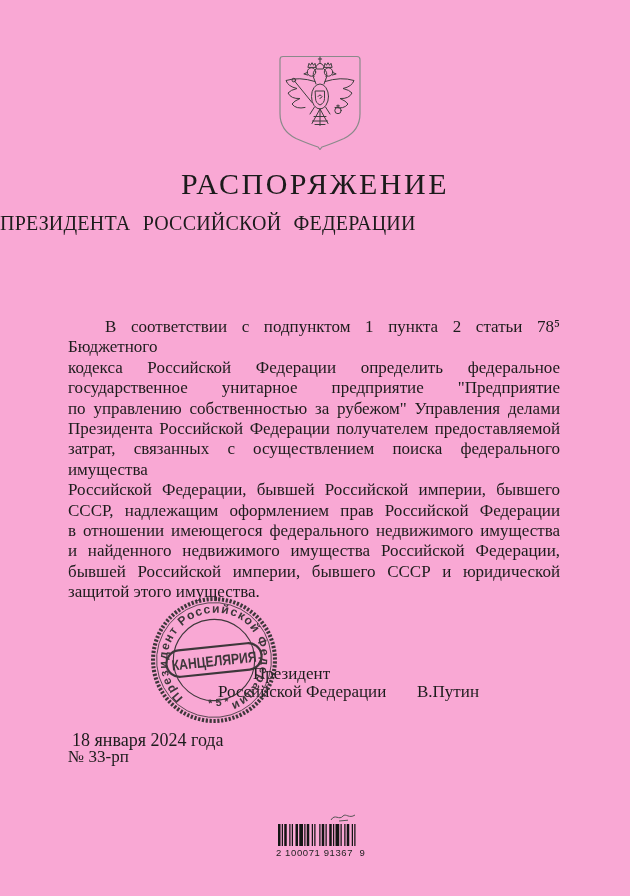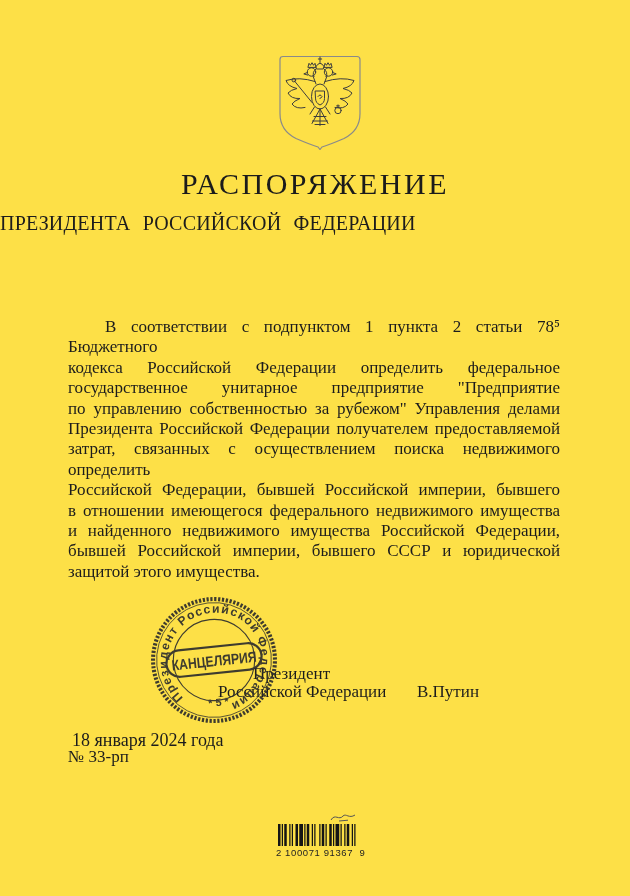--- a/index.html
+++ b/index.html
@@ -1,17 +1,17 @@
 <!DOCTYPE html>
 <html><head>
 <meta charset="utf-8">
 <style>
   html,body { margin:0; padding:0; background:#ffffff; }
   .page {
-    position:relative; width:630px; height:896px; background:#fde047;
+    position:relative; width:630px; height:896px; background:#f9a8d4;
     font-family:"Liberation Serif", serif; color:#1c1c1c; overflow:hidden;
   }
   .coat { position:absolute; left:277px; top:53px; width:86px; height:97px; }
   .doc-title {
     position:absolute; top:167px; left:0; width:100%; text-align:center;
     font-size:30px; letter-spacing:2.5px; color:#1b1b1b; white-space:nowrap;
   }
   .doc-subtitle {
     position:absolute; top:212px; left:0; width:100%; 
     font-size:20px; letter-spacing:0.2px; word-spacing:7px; white-space:nowrap;
@@ -74,22 +74,23 @@
 
   <div class="doc-title">РАСПОРЯЖЕНИЕ</div>
   <div class="doc-subtitle">ПРЕЗИДЕНТА РОССИЙСКОЙ ФЕДЕРАЦИИ</div>
 
   <div class="body-text">
     <div class="jline first">В соответствии с подпунктом 1 пункта 2 статьи 78⁵ Бюджетного</div>
     <div class="jline">кодекса Российской Федерации определить федеральное</div>
     <div class="jline">государственное унитарное предприятие "Предприятие</div>
     <div class="jline">по управлению собственностью за рубежом" Управления делами</div>
     <div class="jline">Президента Российской Федерации получателем предоставляемой</div>
-    <div class="jline">затрат, связанных с осуществлением поиска недвижимого определить</div>
+    <div class="jline">затрат, связанных с осуществлением поиска федерального имущества</div>
     <div class="jline">Российской Федерации, бывшей Российской империи, бывшего</div>
+    <div class="jline">СССР, надлежащим оформлением прав Российской Федерации</div>
     <div class="jline">в отношении имеющегося федерального недвижимого имущества</div>
     <div class="jline">и найденного недвижимого имущества Российской Федерации,</div>
     <div class="jline">бывшей Российской империи, бывшего СССР и юридической</div>
     <div class="jline last">защитой этого имущества.</div>
   </div>
 
   <div class="sig-line sig1">Президент</div>
   <div class="sig-line sig2">Российской Федерации</div>
   <div class="sig-line sig-name">В.Путин</div>
 

